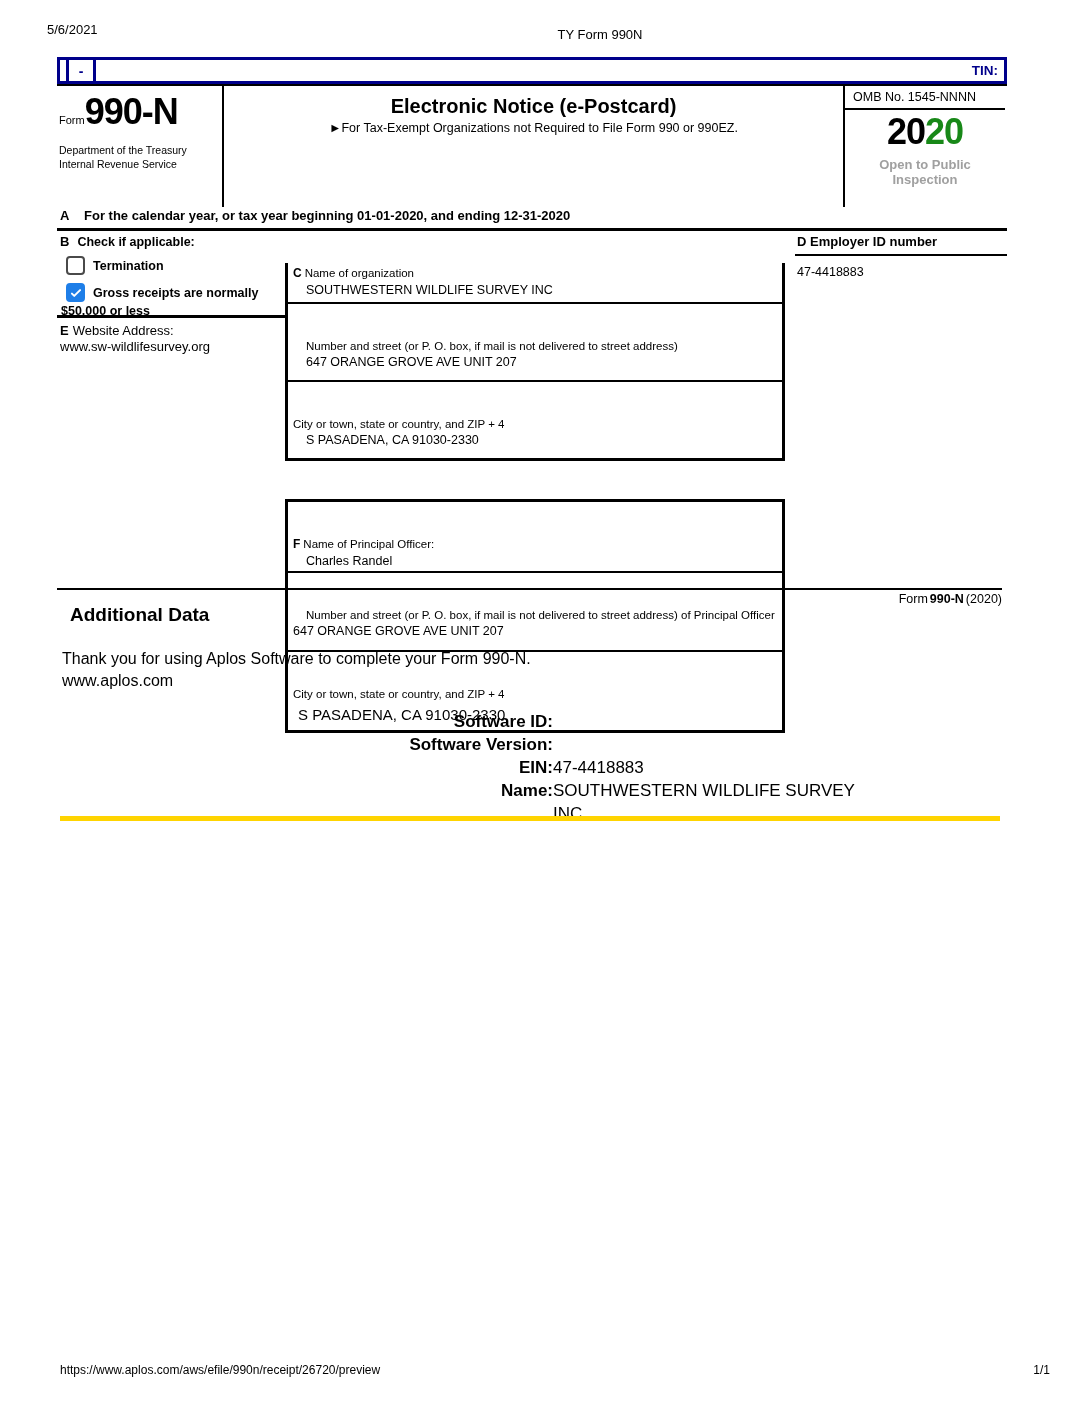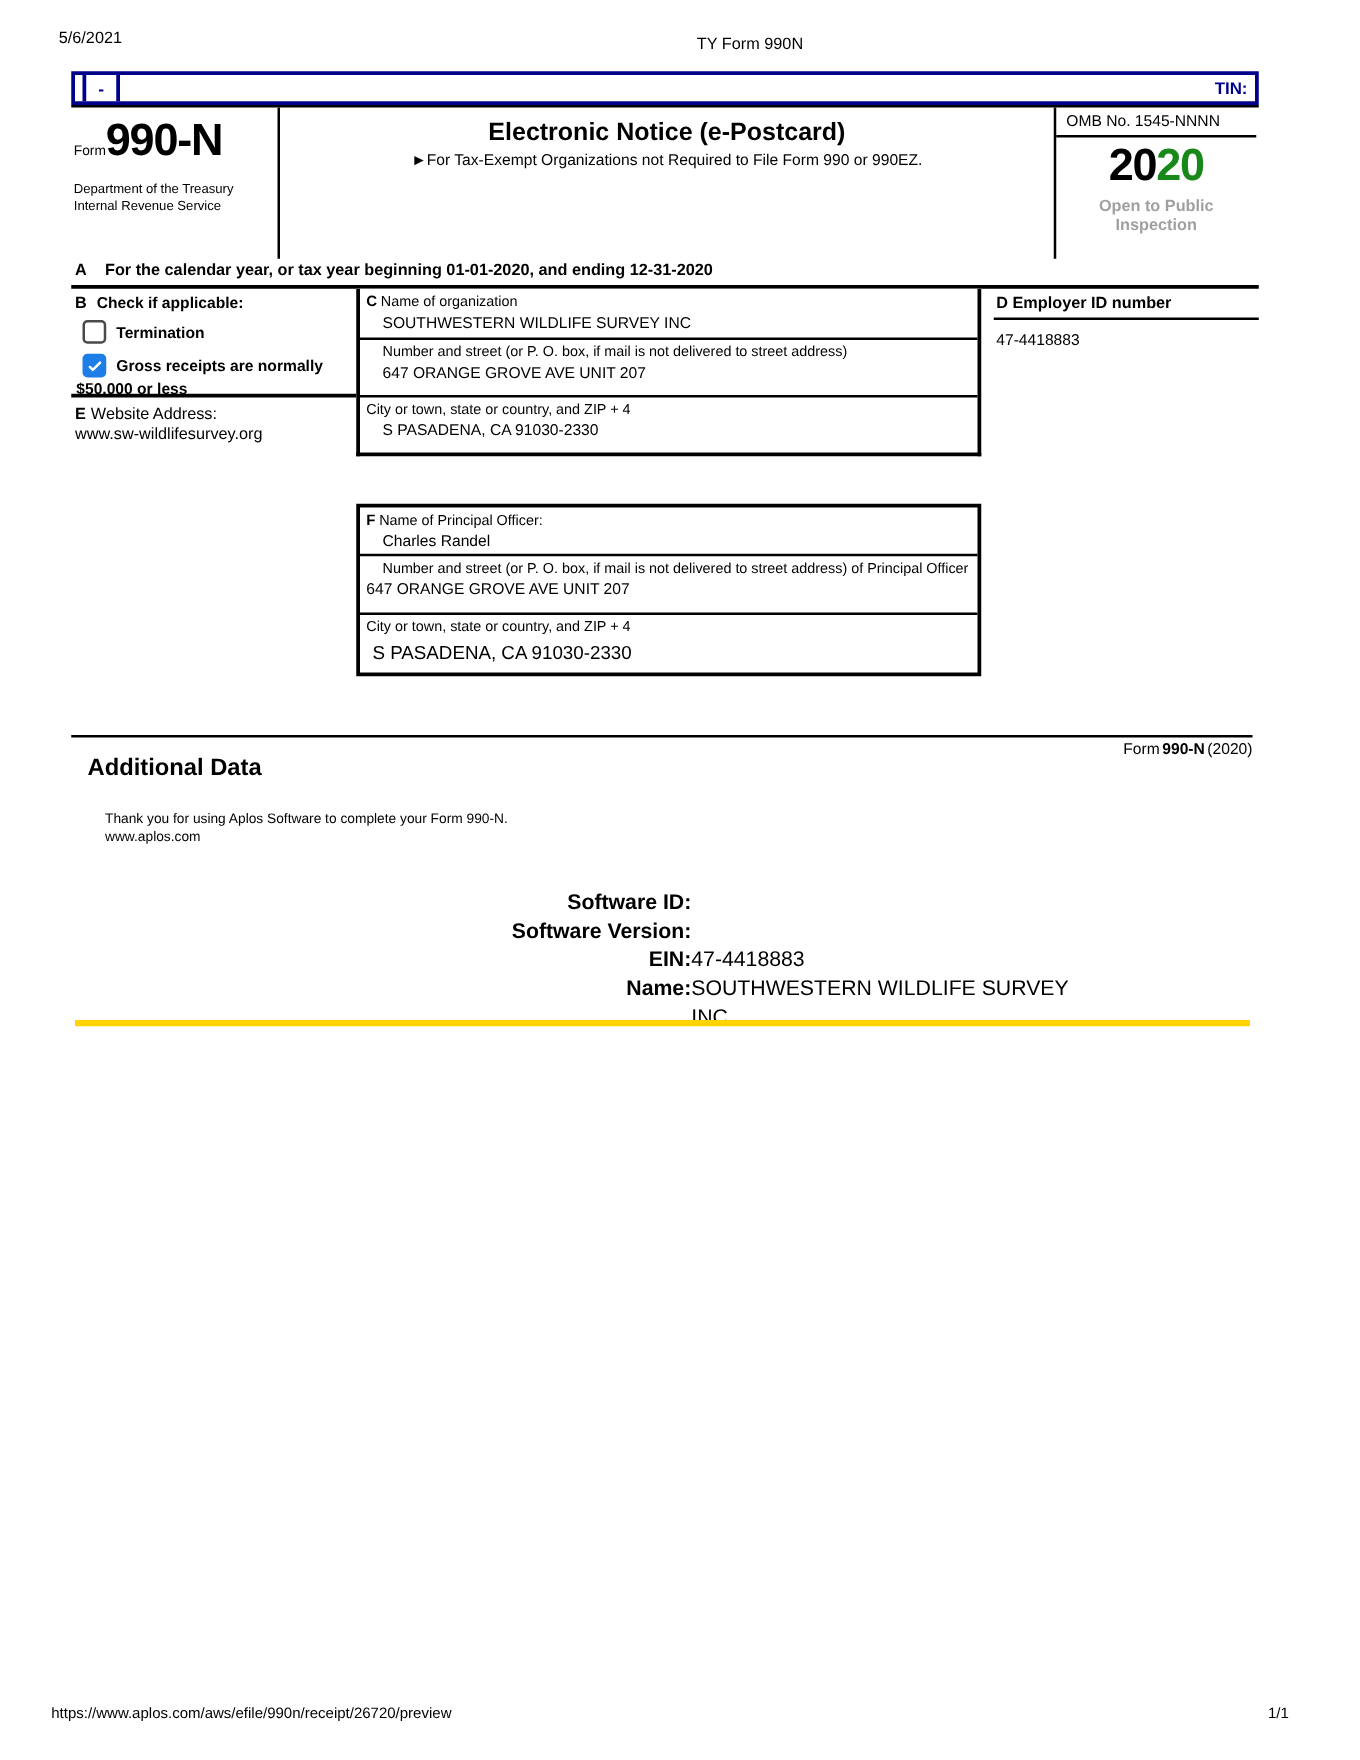--- a/index.html
+++ b/index.html
@@ -56,21 +56,21 @@
   .cb-label { font-size:12.5px; margin-left:8px; white-space:nowrap; }
   .cb-cont { font-size:12.5px; margin:2px 0 0 1px; }
   .e-section { padding:5px 0 0 3px; font-size:13px; line-height:1.25; }
   .e-section b { margin-right:4px; }
 
   .col-c { width:500px; box-sizing:border-box; }
   .c-box, .f-box { box-sizing:border-box; border:3px solid #000; border-top-width:3px; background:#fff; }
   .c-box { border-top:none; }
   .box-gap { height:38px; }
   .f-box { }
-  .box-row { box-sizing:border-box; border-bottom:2px solid #000; padding:3px 5px 2px 5px; }
+  .box-row { box-sizing:border-box; border-bottom:2px solid #000; padding:3px 5px 2px 5px;margin-top:32px; }
   .box-row:last-child { border-bottom:none; }
   .row-label { font-size:11.5px; line-height:1.3; }
   .row-label b { font-size:12px; margin-right:3px; }
   .row-value { font-size:12.5px; margin-top:1px; }
   .indent { padding-left:13px; }
   .c-box .row-1 { min-height:41px; }
   .c-box .row-2 { min-height:46px; }
   .c-box .row-3 { min-height:44px; }
   .f-box .row-1 { min-height:39px; }
   .f-box .row-2 { min-height:47px; }
@@ -81,30 +81,30 @@
   .col-d { flex:1; box-sizing:border-box; padding-left:10px; }
   .d-head { font-size:13px; font-weight:bold; padding:3px 0 5px 2px; border-bottom:2px solid #000; }
   .d-value { font-size:12.5px; padding:9px 0 0 2px; }
 
   
   .rule-top { position:absolute; left:57px; top:588px; width:945px; border-top:2px solid #000; }
   .form-footer { position:absolute; left:57px; top:592px; width:945px; text-align:right; font-size:12.5px; }
   .form-footer b { margin:0 2px; }
 
   .additional-heading { position:absolute; left:70px; top:604px; font-size:19px; font-weight:bold; }
-  .thanks { position:absolute; left:84px; top:648px; font-size:11px; line-height:1.35; }
+  .thanks { position:absolute; left:62px; top:648px; font-size:16px; line-height:1.35; }
 
   .software { position:absolute; left:57px; top:710px; width:820px; }
   .sw-row { display:grid; grid-template-columns:496px 1fr; line-height:23px; font-size:17px; }
   .sw-label { text-align:right; font-weight:bold; }
   .sw-value { text-align:left; }
 
   .yellow-line { position:absolute; left:60px; top:816px; width:940px; height:5px; background:var(--yellow); }
 
-  .page-footer { position:absolute; left:41px; top:1363px; width:990px; display:flex; justify-content:space-between;
+  .page-footer { position:absolute; left:60px; top:1363px; width:990px; display:flex; justify-content:space-between;
                  font-size:12px; }
 </style>
 </head>
 <body>
 
 <div class="page">
 
   <div class="print-date">5/6/2021</div>
   <div class="print-title">TY Form 990N</div>
 

